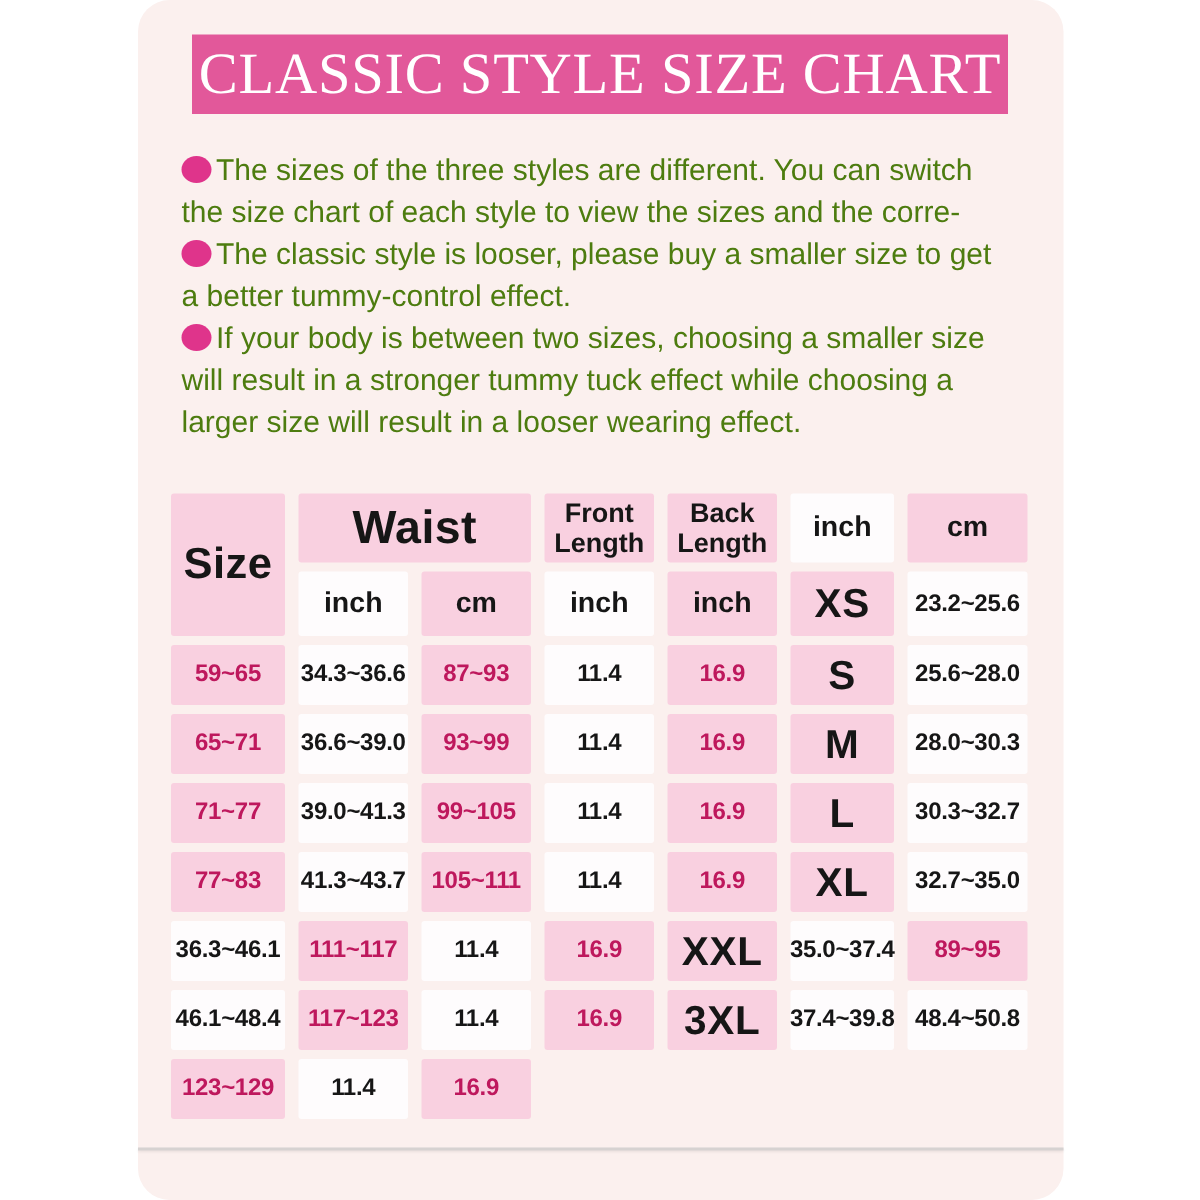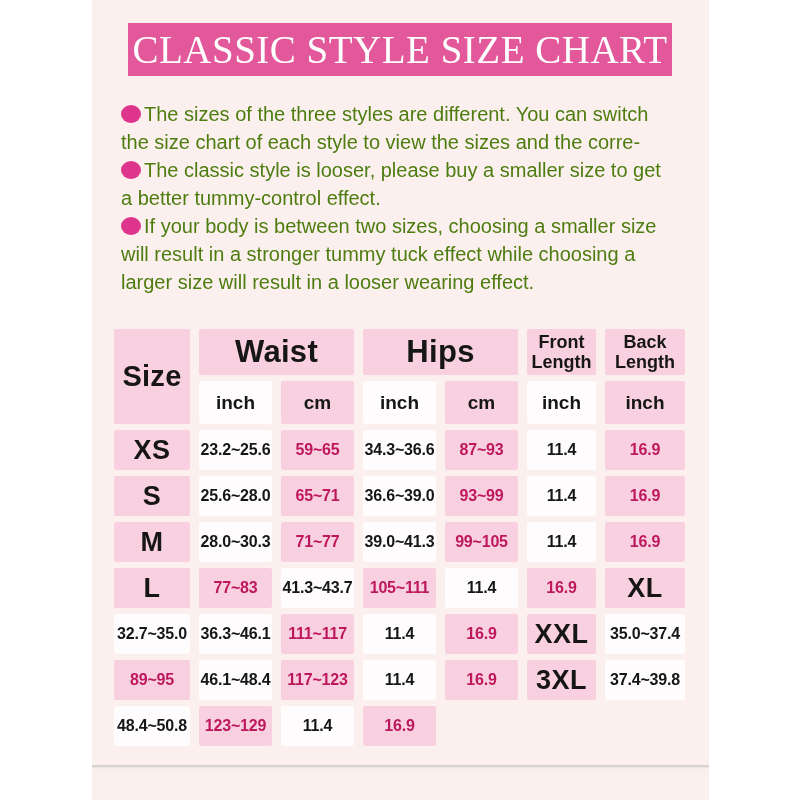--- a/index.html
+++ b/index.html
@@ -18,20 +18,21 @@
     background: #ffffff;
   }
   
   .panel {
     position: absolute;
     left: 92px;
     top: 0;
     width: 617px;
     height: 800px;
     background: #fbf0ee;
+    border-radius: 21px;
   }
   
   .banner {
     position: absolute;
     left: 36px;
     top: 23px;
     width: 544px;
     height: 53px;
     background: #e2589a;
     display: flex;
@@ -129,21 +130,20 @@
         <div class="note-line"><span class="bullet-dot"></span><span>If your body is between two sizes, choosing a smaller size</span></div>
         <div class="note-line">will result in a stronger tummy tuck effect while choosing a</div>
         <div class="note-line">larger size will result in a looser wearing effect.</div>
       </div>
     </div>
 
     <div class="size-table">
 
       <div class="cell pink hd-size">Size</div>
       <div class="cell pink hd-group">Waist</div>
-      <div class="cell pink hd-group">Hips</div>
       <div class="cell pink hd-small">Front Length</div>
       <div class="cell pink hd-small">Back Length</div>
 
       <div class="cell white hd-unit">inch</div>
       <div class="cell pink hd-unit">cm</div>
       <div class="cell white hd-unit">inch</div>
       <div class="cell pink hd-unit">cm</div>
       <div class="cell white hd-unit">inch</div>
       <div class="cell pink hd-unit">inch</div>
 
@@ -165,20 +165,21 @@
 
       <div class="cell pink row-size">M</div>
       <div class="cell white num-black">28.0~30.3</div>
       <div class="cell pink num-gray">71~77</div>
       <div class="cell white num-black">39.0~41.3</div>
       <div class="cell pink num-gray">99~105</div>
       <div class="cell white num-black">11.4</div>
       <div class="cell pink num-gray">16.9</div>
 
       <div class="cell pink row-size">L</div>
+      <div class="cell white num-black">30.3~32.7</div>
       <div class="cell pink num-gray">77~83</div>
       <div class="cell white num-black">41.3~43.7</div>
       <div class="cell pink num-gray">105~111</div>
       <div class="cell white num-black">11.4</div>
       <div class="cell pink num-gray">16.9</div>
 
       <div class="cell pink row-size">XL</div>
       <div class="cell white num-black">32.7~35.0</div>
       <div class="cell white num-black">36.3~46.1</div>
       <div class="cell pink num-gray">111~117</div>

